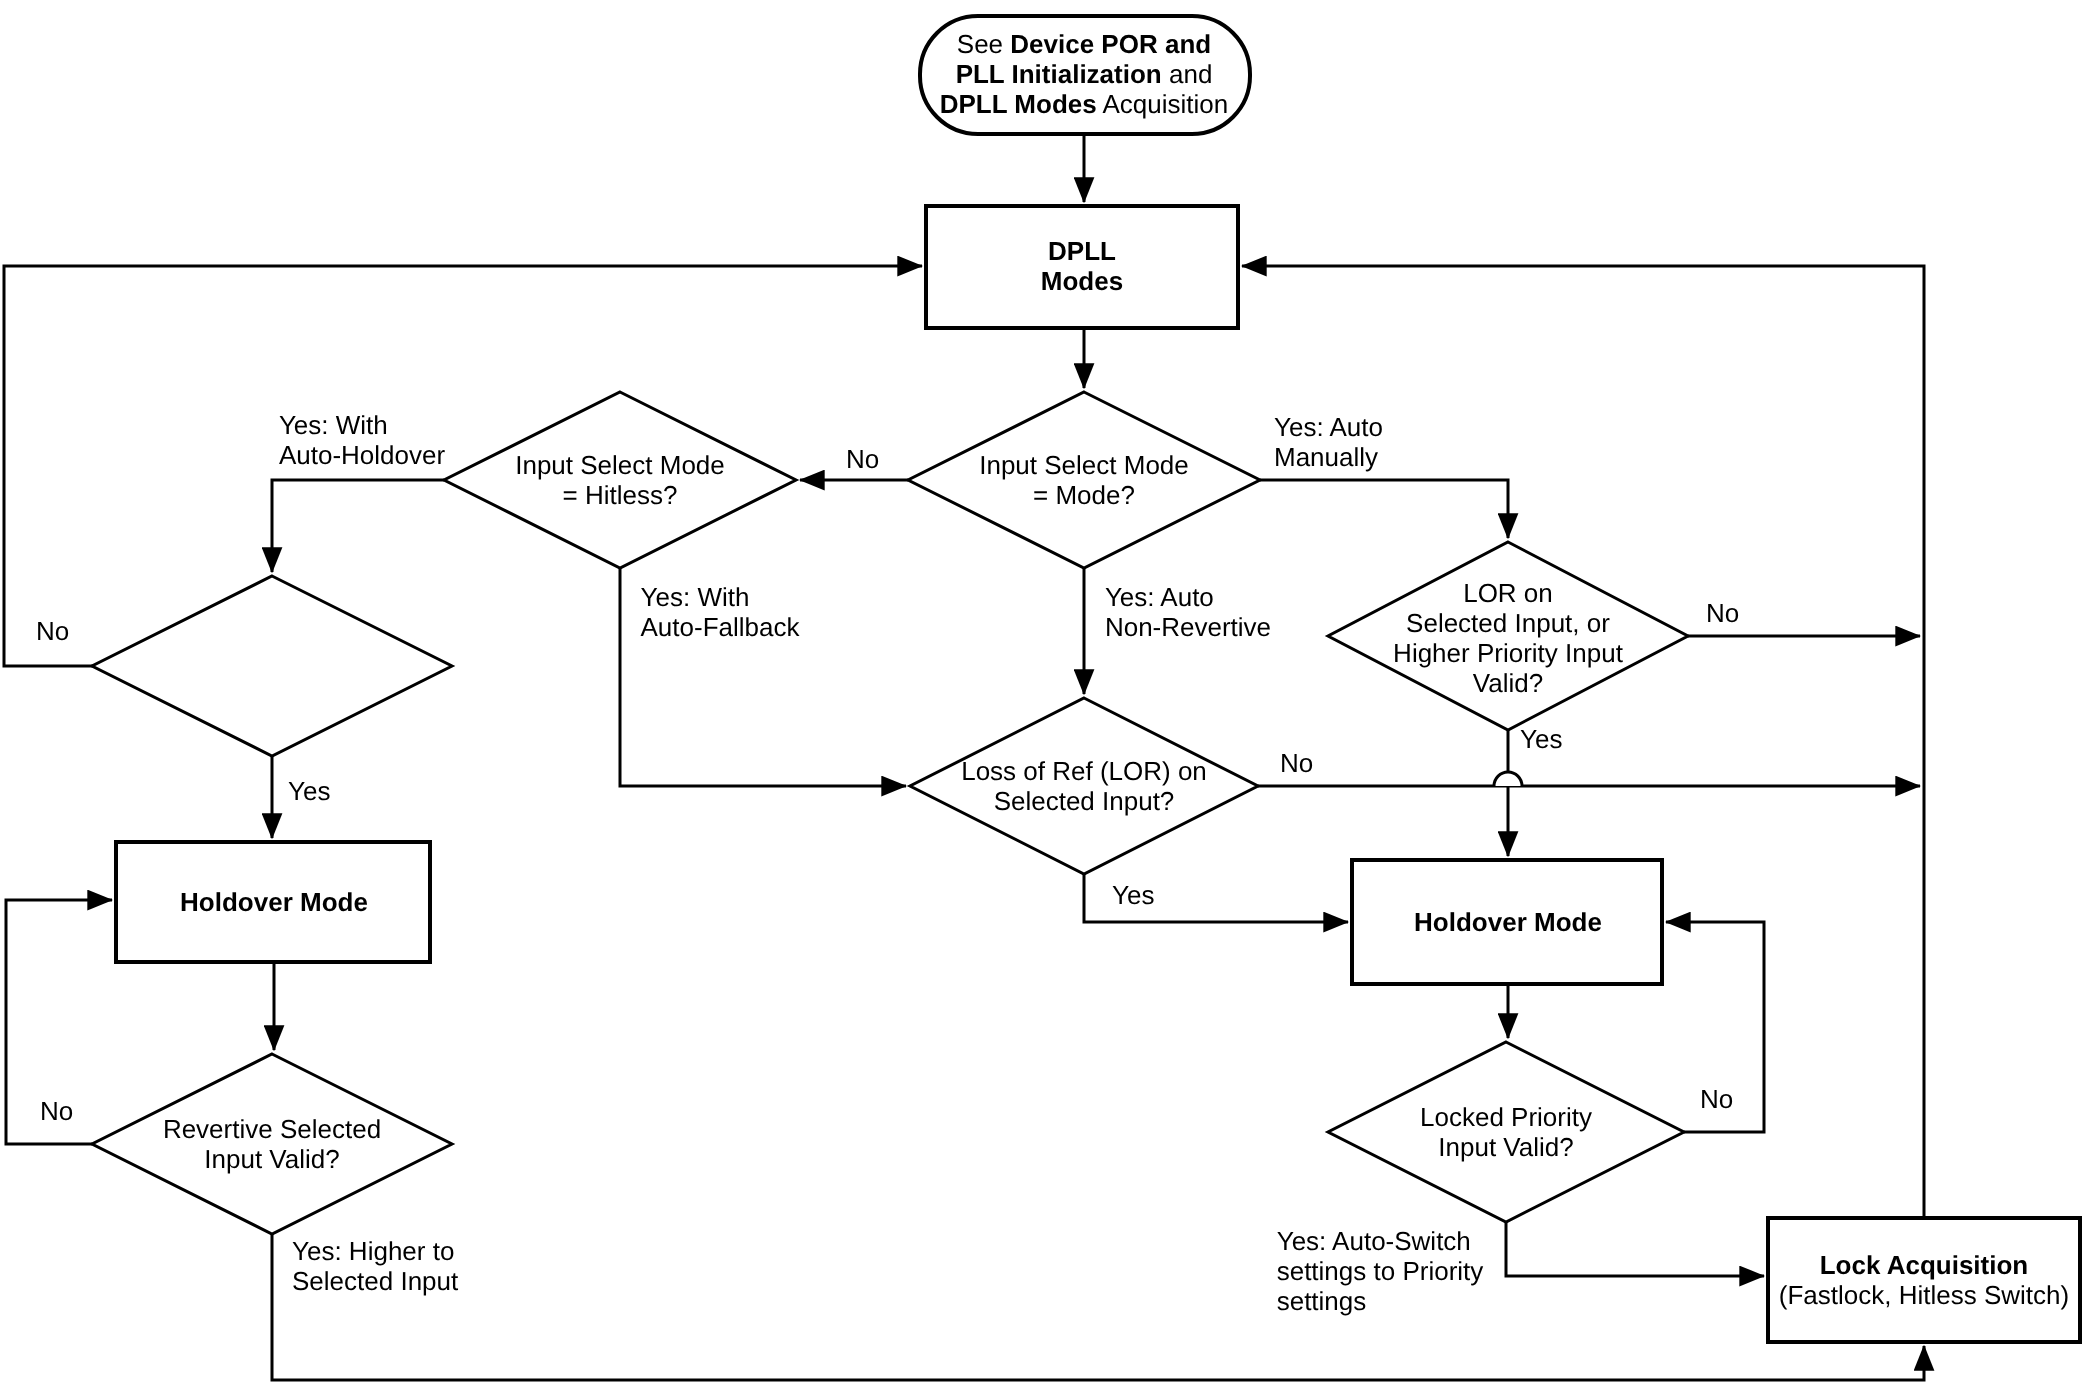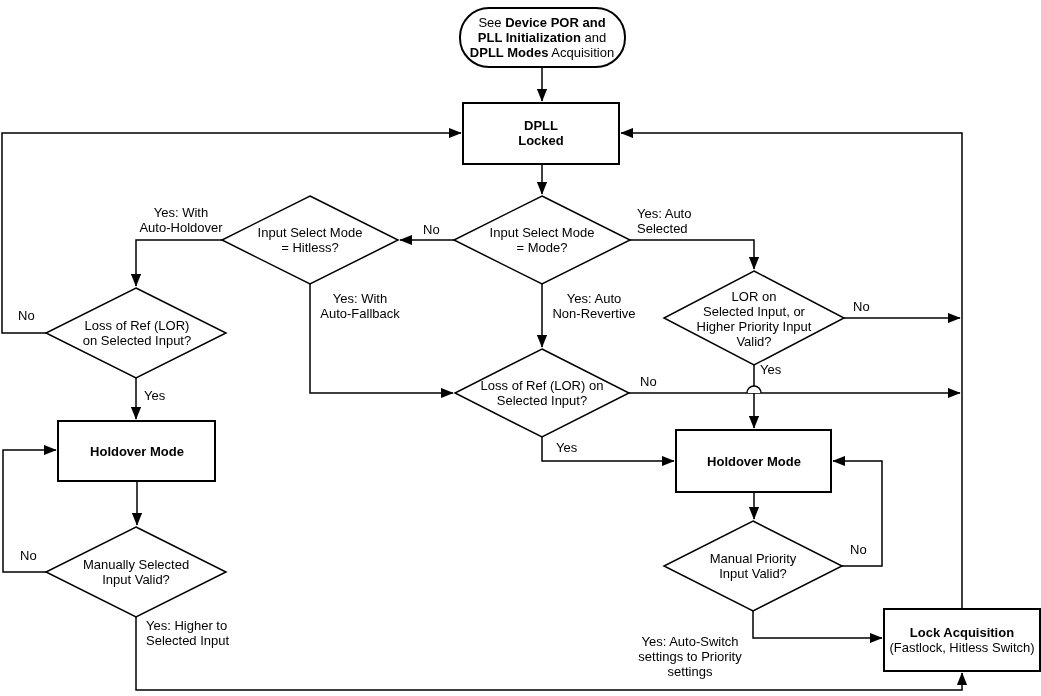--- a/index.html
+++ b/index.html
@@ -8,21 +8,21 @@
     font-family:Liberation Sans, sans-serif;color:#000;overflow:hidden;padding-left:10px;
   }
   .diagram svg{position:absolute;left:0;top:0;}
   .node-label{
     position:absolute;transform:translate(-50%,-50%);
     text-align:center;font-size:13px;line-height:15px;white-space:nowrap;
   }
   .edge-label{
     position:absolute;font-size:13px;line-height:15px;white-space:nowrap;
   }
-  .edge-label.center{transform:translateX(-50%);text-align:center;}
+  .edge-label.center{transform:translateX(-50%);text-align:left;}
   .bold{font-weight:bold;}
 </style>
 </head>
 <body>
 
 <div class="diagram">
 
   <svg width="1041" height="696" viewBox="0 0 1041 696">
     <defs>
       <marker id="arw" viewBox="0 0 10 8" refX="9.5" refY="4" markerWidth="13" markerHeight="10.5" orient="auto" markerUnits="userSpaceOnUse">
@@ -72,73 +72,69 @@
     <path d="M747,393 A7,7 0 0 1 761,393" fill="#ffffff" stroke="#000000" stroke-width="1.5"></path>
   </svg>
 
   <div class="node-label" style="left:542px;top:37px">
       <div><span>See </span><span class="bold">Device POR and</span></div>
       <div><span class="bold">PLL Initialization</span><span> and</span></div>
       <div><span class="bold">DPLL Modes</span><span> Acquisition</span></div>
     </div>
   <div class="node-label bold" style="left:541px;top:133px">
       <div>DPLL</div>
-      <div>Locked</div>
+      <div>Modes</div>
     </div>
   <div class="node-label" style="left:542px;top:240px">
       <div>Input Select Mode</div>
       <div>= Mode?</div>
     </div>
   <div class="node-label" style="left:310px;top:240px">
       <div>Input Select Mode</div>
       <div>= Hitless?</div>
-    </div>
-  <div class="node-label" style="left:137px;top:333px">
-      <div>Loss of Ref (LOR)</div>
-      <div>on Selected Input?</div>
     </div>
   <div class="node-label" style="left:754px;top:319px">
       <div>LOR on</div>
       <div>Selected Input, or</div>
       <div>Higher Priority Input</div>
       <div>Valid?</div>
     </div>
   <div class="node-label" style="left:542px;top:393px">
       <div>Loss of Ref (LOR) on</div>
       <div>Selected Input?</div>
     </div>
   <div class="node-label bold" style="left:137px;top:451px">
       <div>Holdover Mode</div>
     </div>
   <div class="node-label bold" style="left:754px;top:461px">
       <div>Holdover Mode</div>
     </div>
   <div class="node-label" style="left:136px;top:572px">
-      <div>Manually Selected</div>
+      <div>Revertive Selected</div>
       <div>Input Valid?</div>
     </div>
   <div class="node-label" style="left:753px;top:566px">
-      <div>Manual Priority</div>
+      <div>Locked Priority</div>
       <div>Input Valid?</div>
     </div>
   <div class="node-label" style="left:962px;top:640px">
     <div class="bold">Lock Acquisition</div>
     <div>(Fastlock, Hitless Switch)</div>
   </div>
 
   <div class="edge-label center" style="left:181px;top:205px">
       <div>Yes: With</div>
       <div>Auto-Holdover</div>
     </div>
   <div class="edge-label" style="left:423px;top:222px">
       <div>No</div>
     </div>
   <div class="edge-label" style="left:637px;top:206px">
       <div>Yes: Auto</div>
-      <div>Selected</div>
+      <div>Manually</div>
     </div>
   <div class="edge-label center" style="left:360px;top:291px">
       <div>Yes: With</div>
       <div>Auto-Fallback</div>
     </div>
   <div class="edge-label center" style="left:594px;top:291px">
       <div>Yes: Auto</div>
       <div>Non-Revertive</div>
     </div>
   <div class="edge-label" style="left:18px;top:308px">
@@ -162,19 +158,19 @@
     </div>
   <div class="edge-label" style="left:853px;top:299px">
       <div>No</div>
     </div>
   <div class="edge-label" style="left:760px;top:362px">
       <div>Yes</div>
     </div>
   <div class="edge-label" style="left:850px;top:542px">
       <div>No</div>
     </div>
-  <div class="edge-label center" style="left:690px;top:634px">
+  <div class="edge-label center" style="left:690px;top:613px">
       <div>Yes: Auto-Switch</div>
       <div>settings to Priority</div>
       <div>settings</div>
     </div>
 
 </div>
 
 </body></html>

